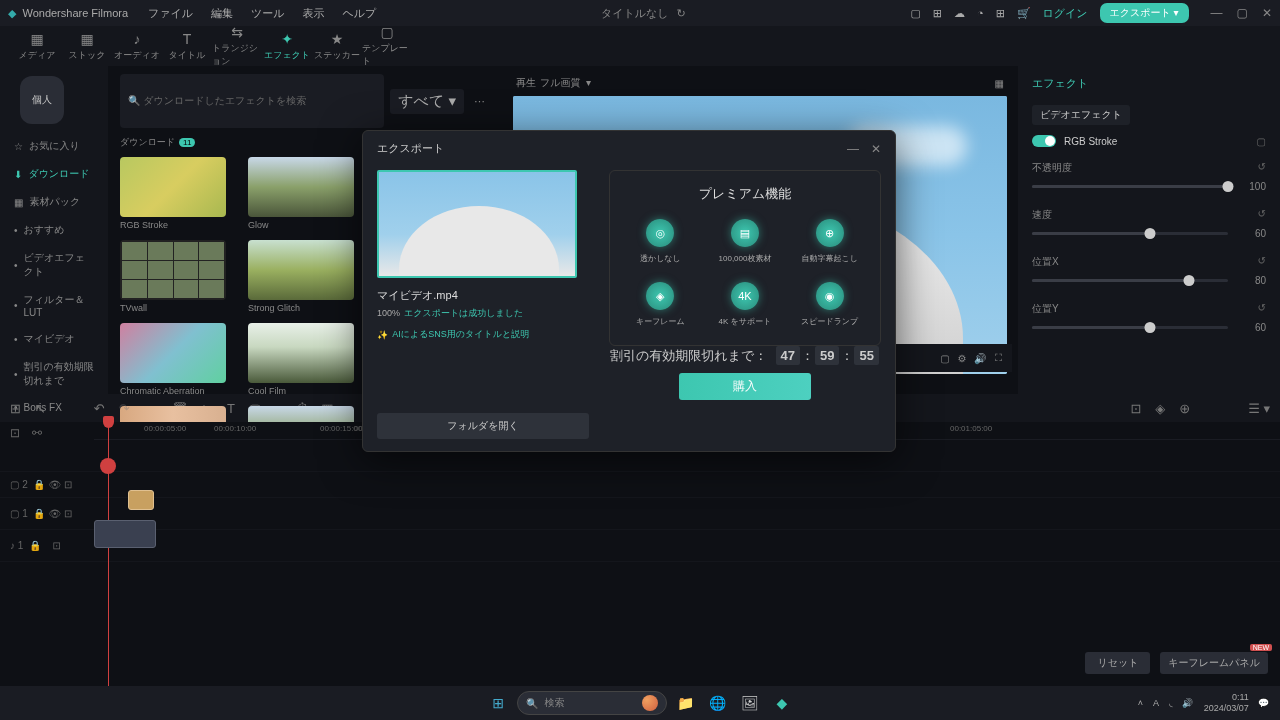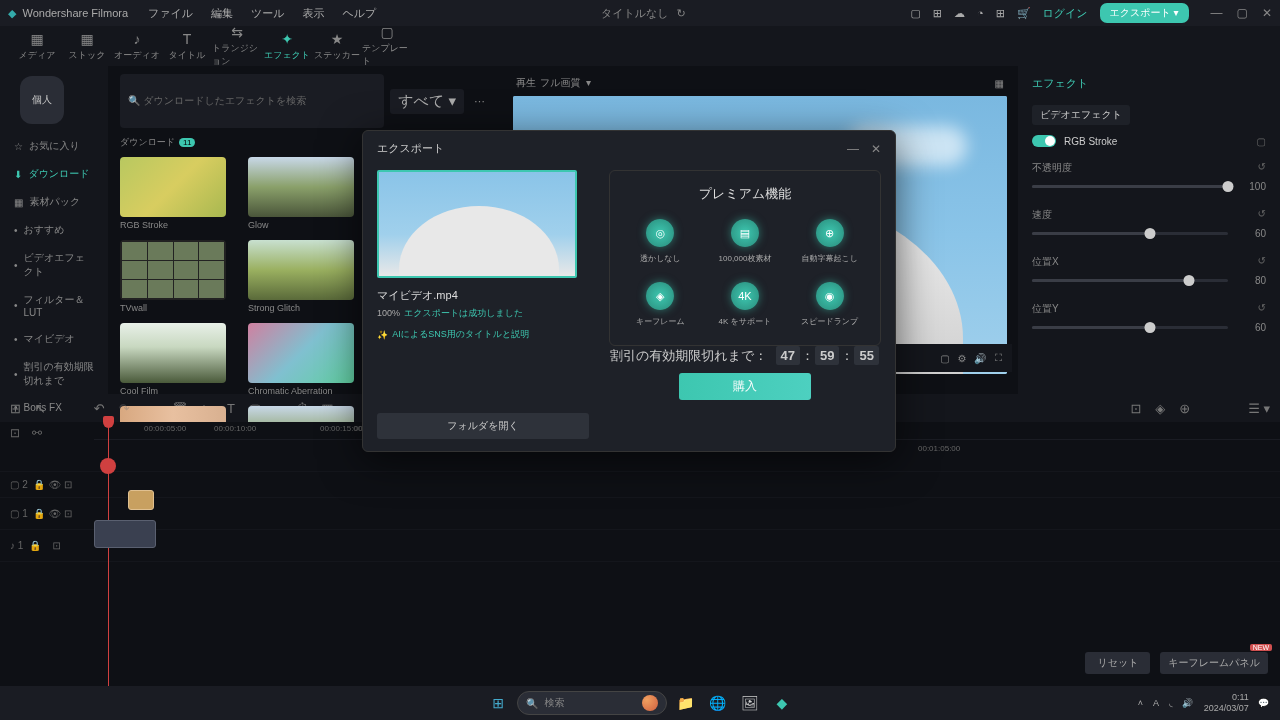--- a/index.html
+++ b/index.html
@@ -285,26 +285,26 @@
         </div>
         <div class="fx-item">
           <div class="fx-thumb sg"></div>
           <div class="fx-name">Strong Glitch</div>
         </div>
         <div class="fx-item">
           <div class="fx-thumb t3"></div>
           <div class="fx-name"></div>
         </div>
         <div class="fx-item">
+          <div class="fx-thumb ca"></div>
+          <div class="fx-name">Chromatic Aberration</div>
+        </div>
+        <div class="fx-item">
           <div class="fx-thumb cf"></div>
           <div class="fx-name">Cool Film</div>
-        </div>
-        <div class="fx-item">
-          <div class="fx-thumb ca"></div>
-          <div class="fx-name">Chromatic Aberration</div>
         </div>
         <div class="fx-item">
           <div class="fx-thumb t3"></div>
           <div class="fx-name"></div>
         </div>
         <div class="fx-item">
           <div class="fx-thumb cg"></div>
           <div class="fx-name"></div>
         </div>
         <div class="fx-item">
@@ -437,21 +437,21 @@
   <div style="position:absolute; left:10px; top:4px; color:#666; display:flex; gap:12px; font-size:12px;">
     <span>⊡</span>
     <span>⚯</span>
   </div>
   <div class="tl-ruler" id="ruler">
       <span class="ruler-mark" style="left: 50px;">00:00:05:00</span>
       <span class="ruler-mark" style="left: 120px;">00:00:10:00</span>
       <span class="ruler-mark" style="left: 190px; margin-left: 36px;">00:00:15:00</span>
       <span class="ruler-mark" style="left: 260px;">00:00:20:00</span>
       <span class="ruler-mark" style="left: 760px;">00:01:00:00</span>
-      <span class="ruler-mark" style="left: 824px; margin-top: 20px;">00:01:05:00</span>
+      <span class="ruler-mark" style="left: 856px;">00:01:05:00</span>
     </div>
   <div class="tl-tracks">
     <div class="tl-track gap">
         <div class="tl-lane"></div>
       </div>
     <div class="tl-track">
         <div class="tl-lane">▢ 2 &nbsp;🔒 👁 ⊡</div>
       </div>
     <div class="tl-track gap">
         <div class="tl-lane">▢ 1 &nbsp;🔒 👁 ⊡</div>

